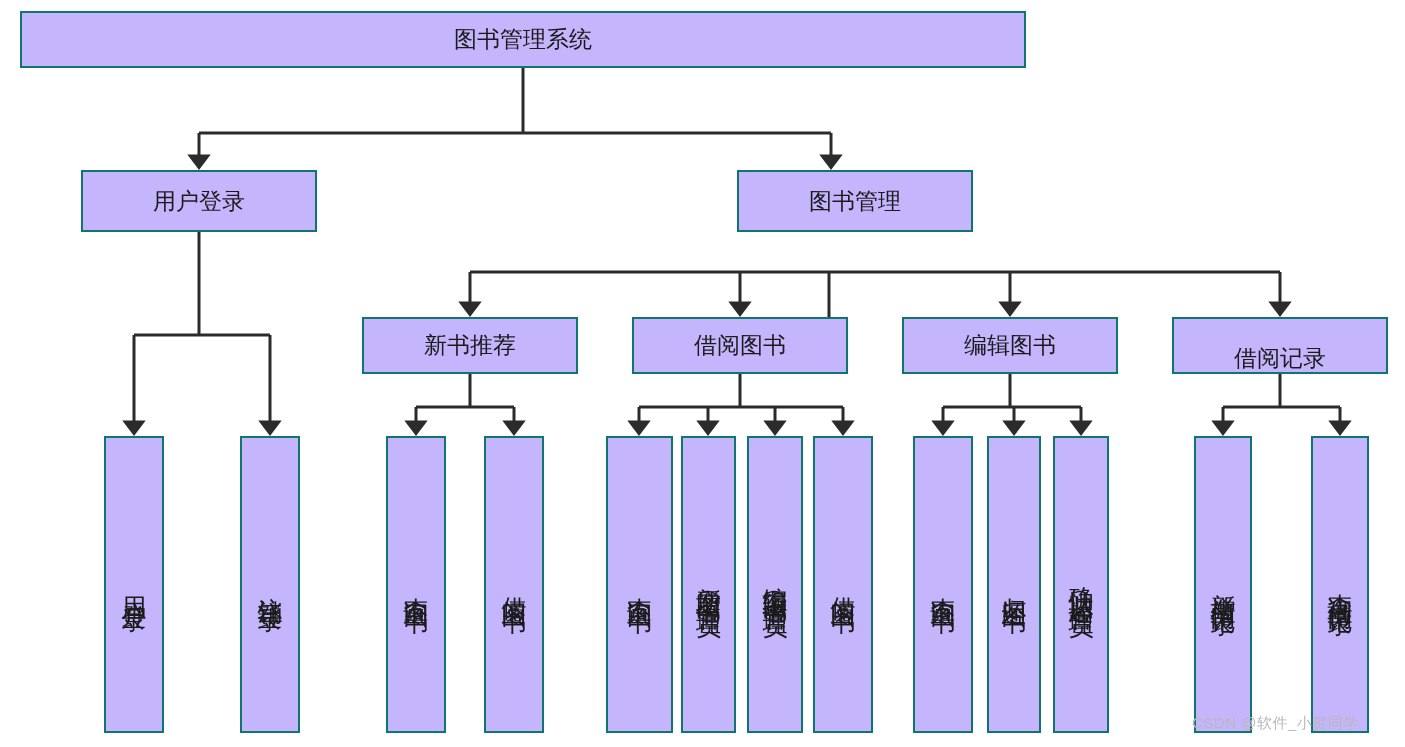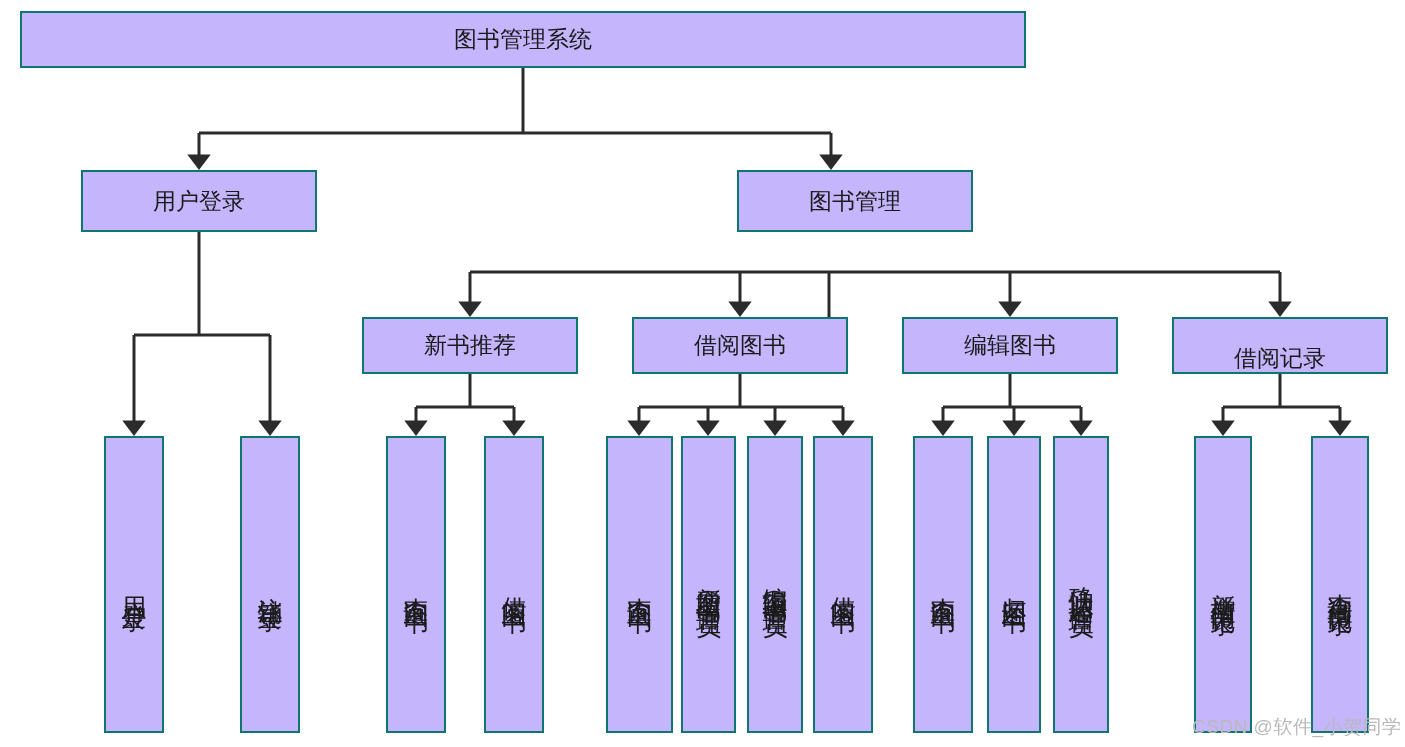--- a/index.html
+++ b/index.html
@@ -54,21 +54,21 @@
   .node.vert .node-label {
     writing-mode: vertical-rl;
     text-orientation: upright;
     font-size: 25px;
     letter-spacing: 4px;
     line-height: 1;
   }
   .watermark {
     position: absolute;
     color: #b9b9b9;
-    font-size: 19px;
+    font-size: 15px;
     white-space: nowrap;
     letter-spacing: 0.5px;
   }
 </style>
 </head>
 <body>
 
 <div id="diagram-root">
 
   <svg id="edges" viewBox="0 0 1405 747" xmlns="http://www.w3.org/2000/svg">

